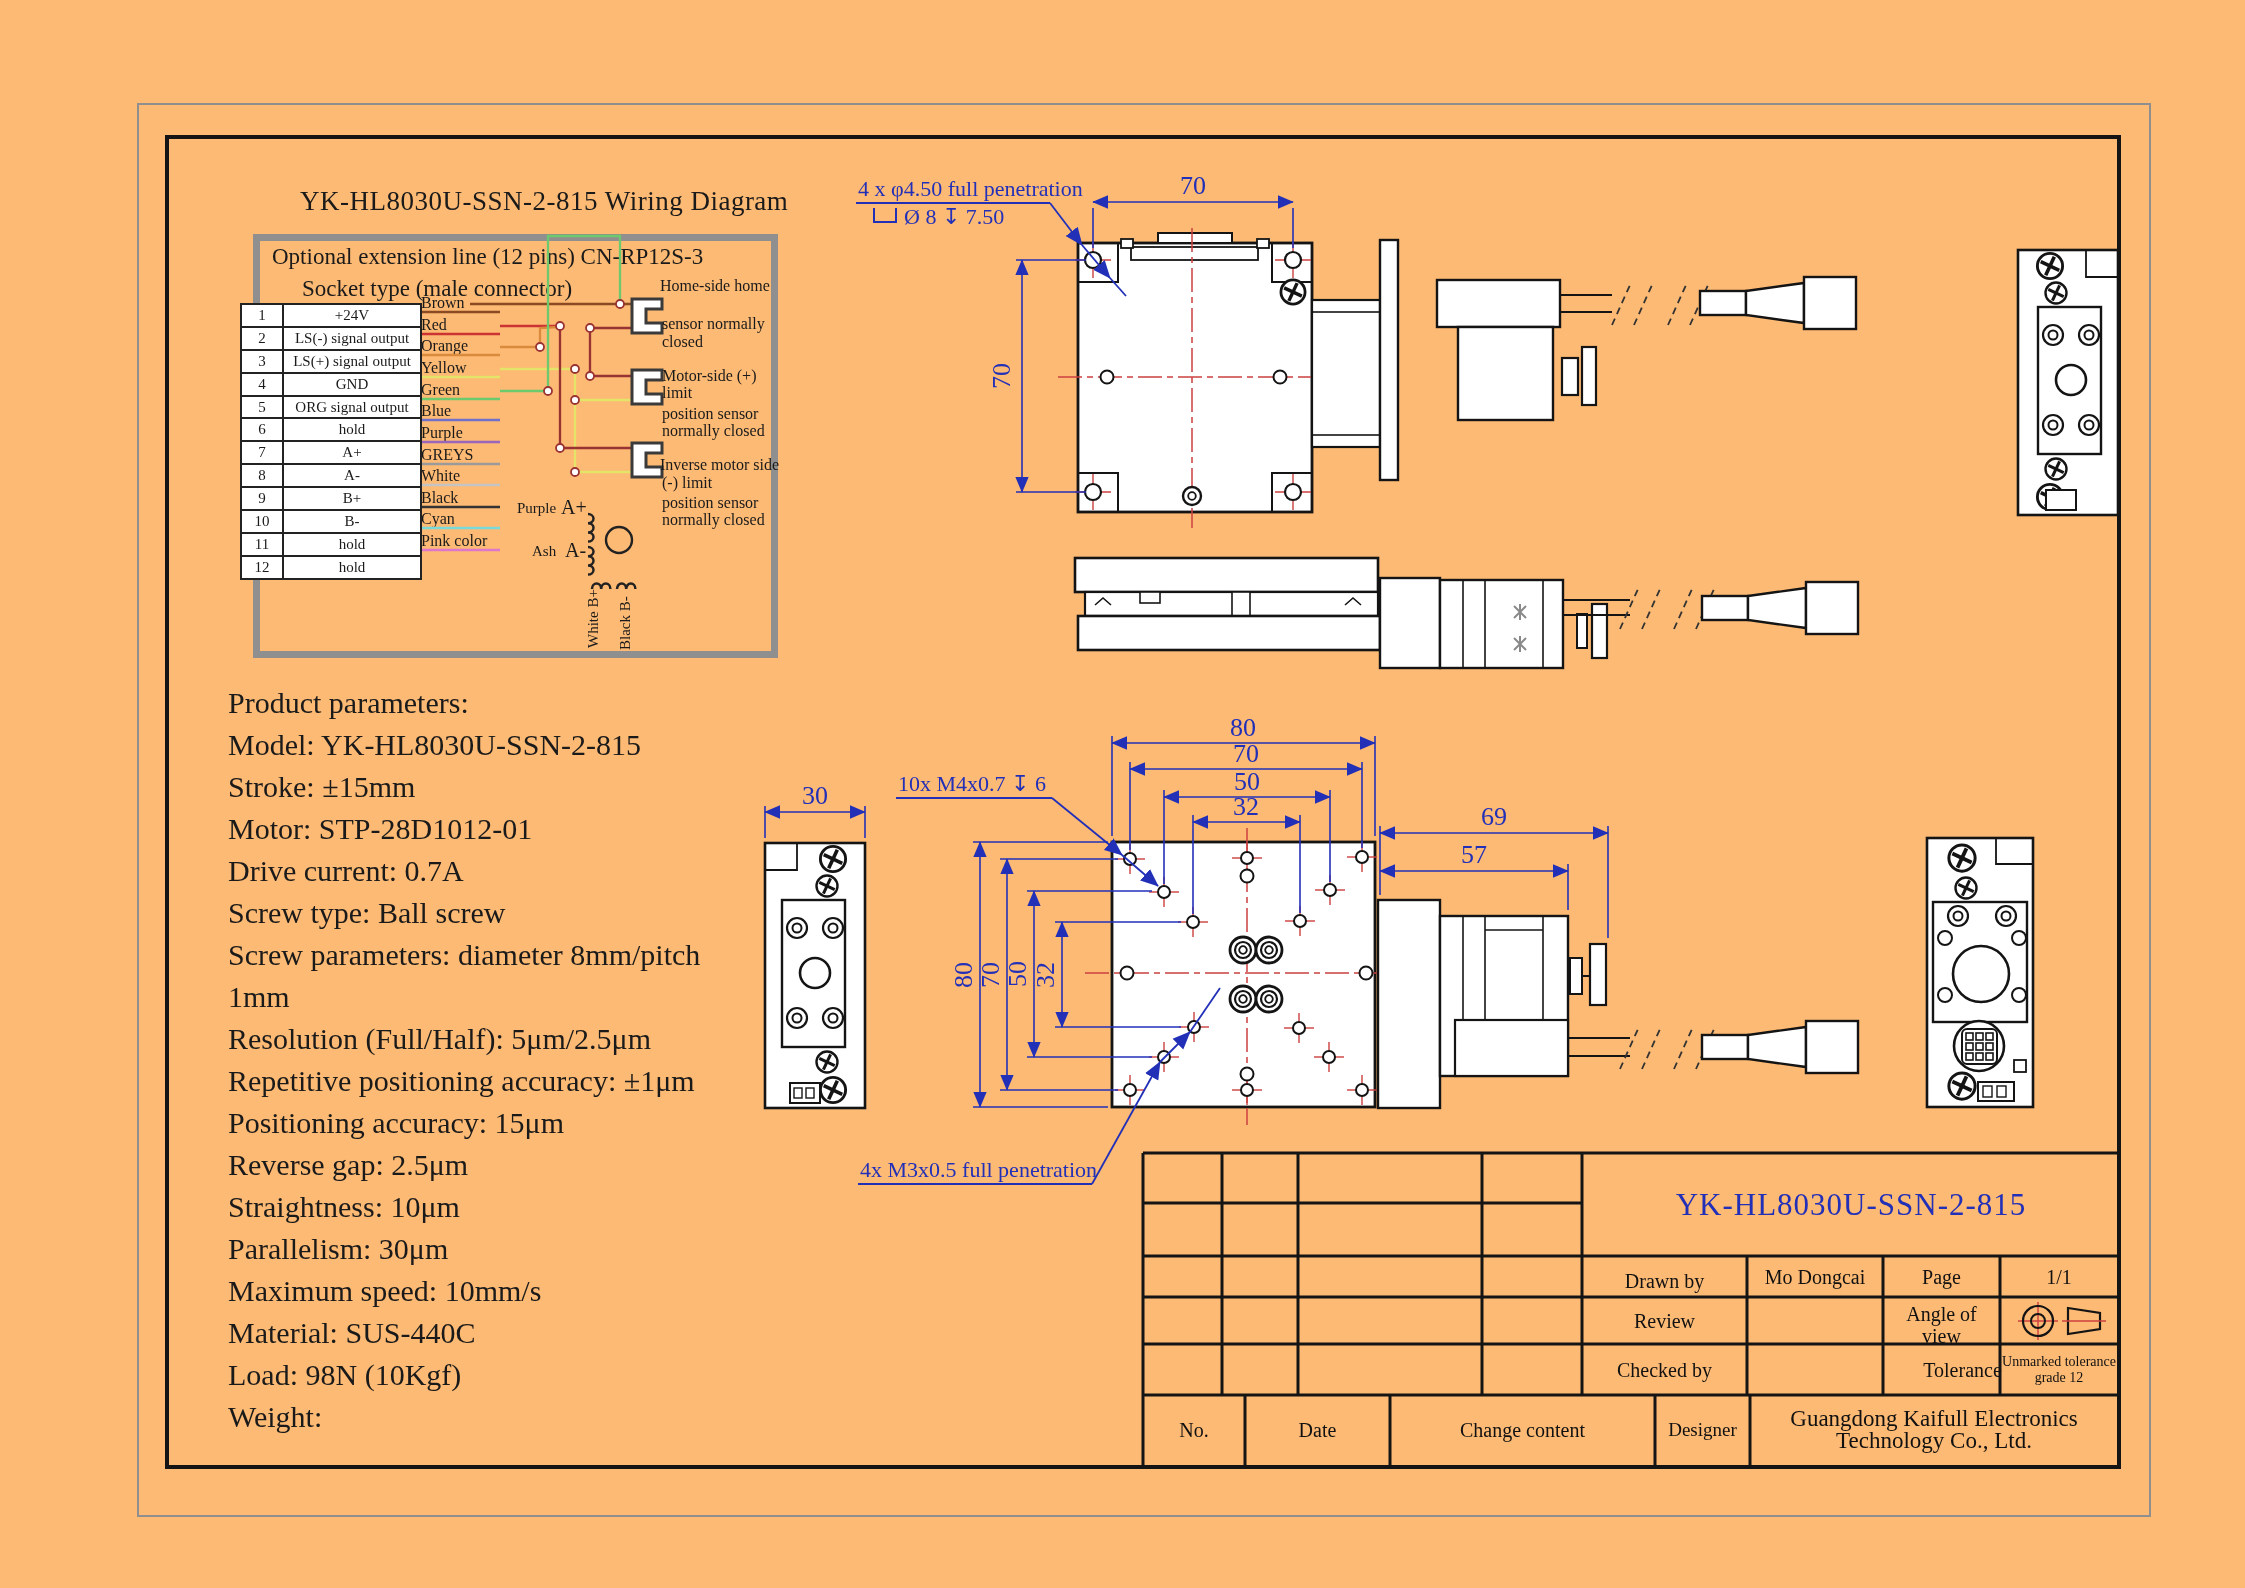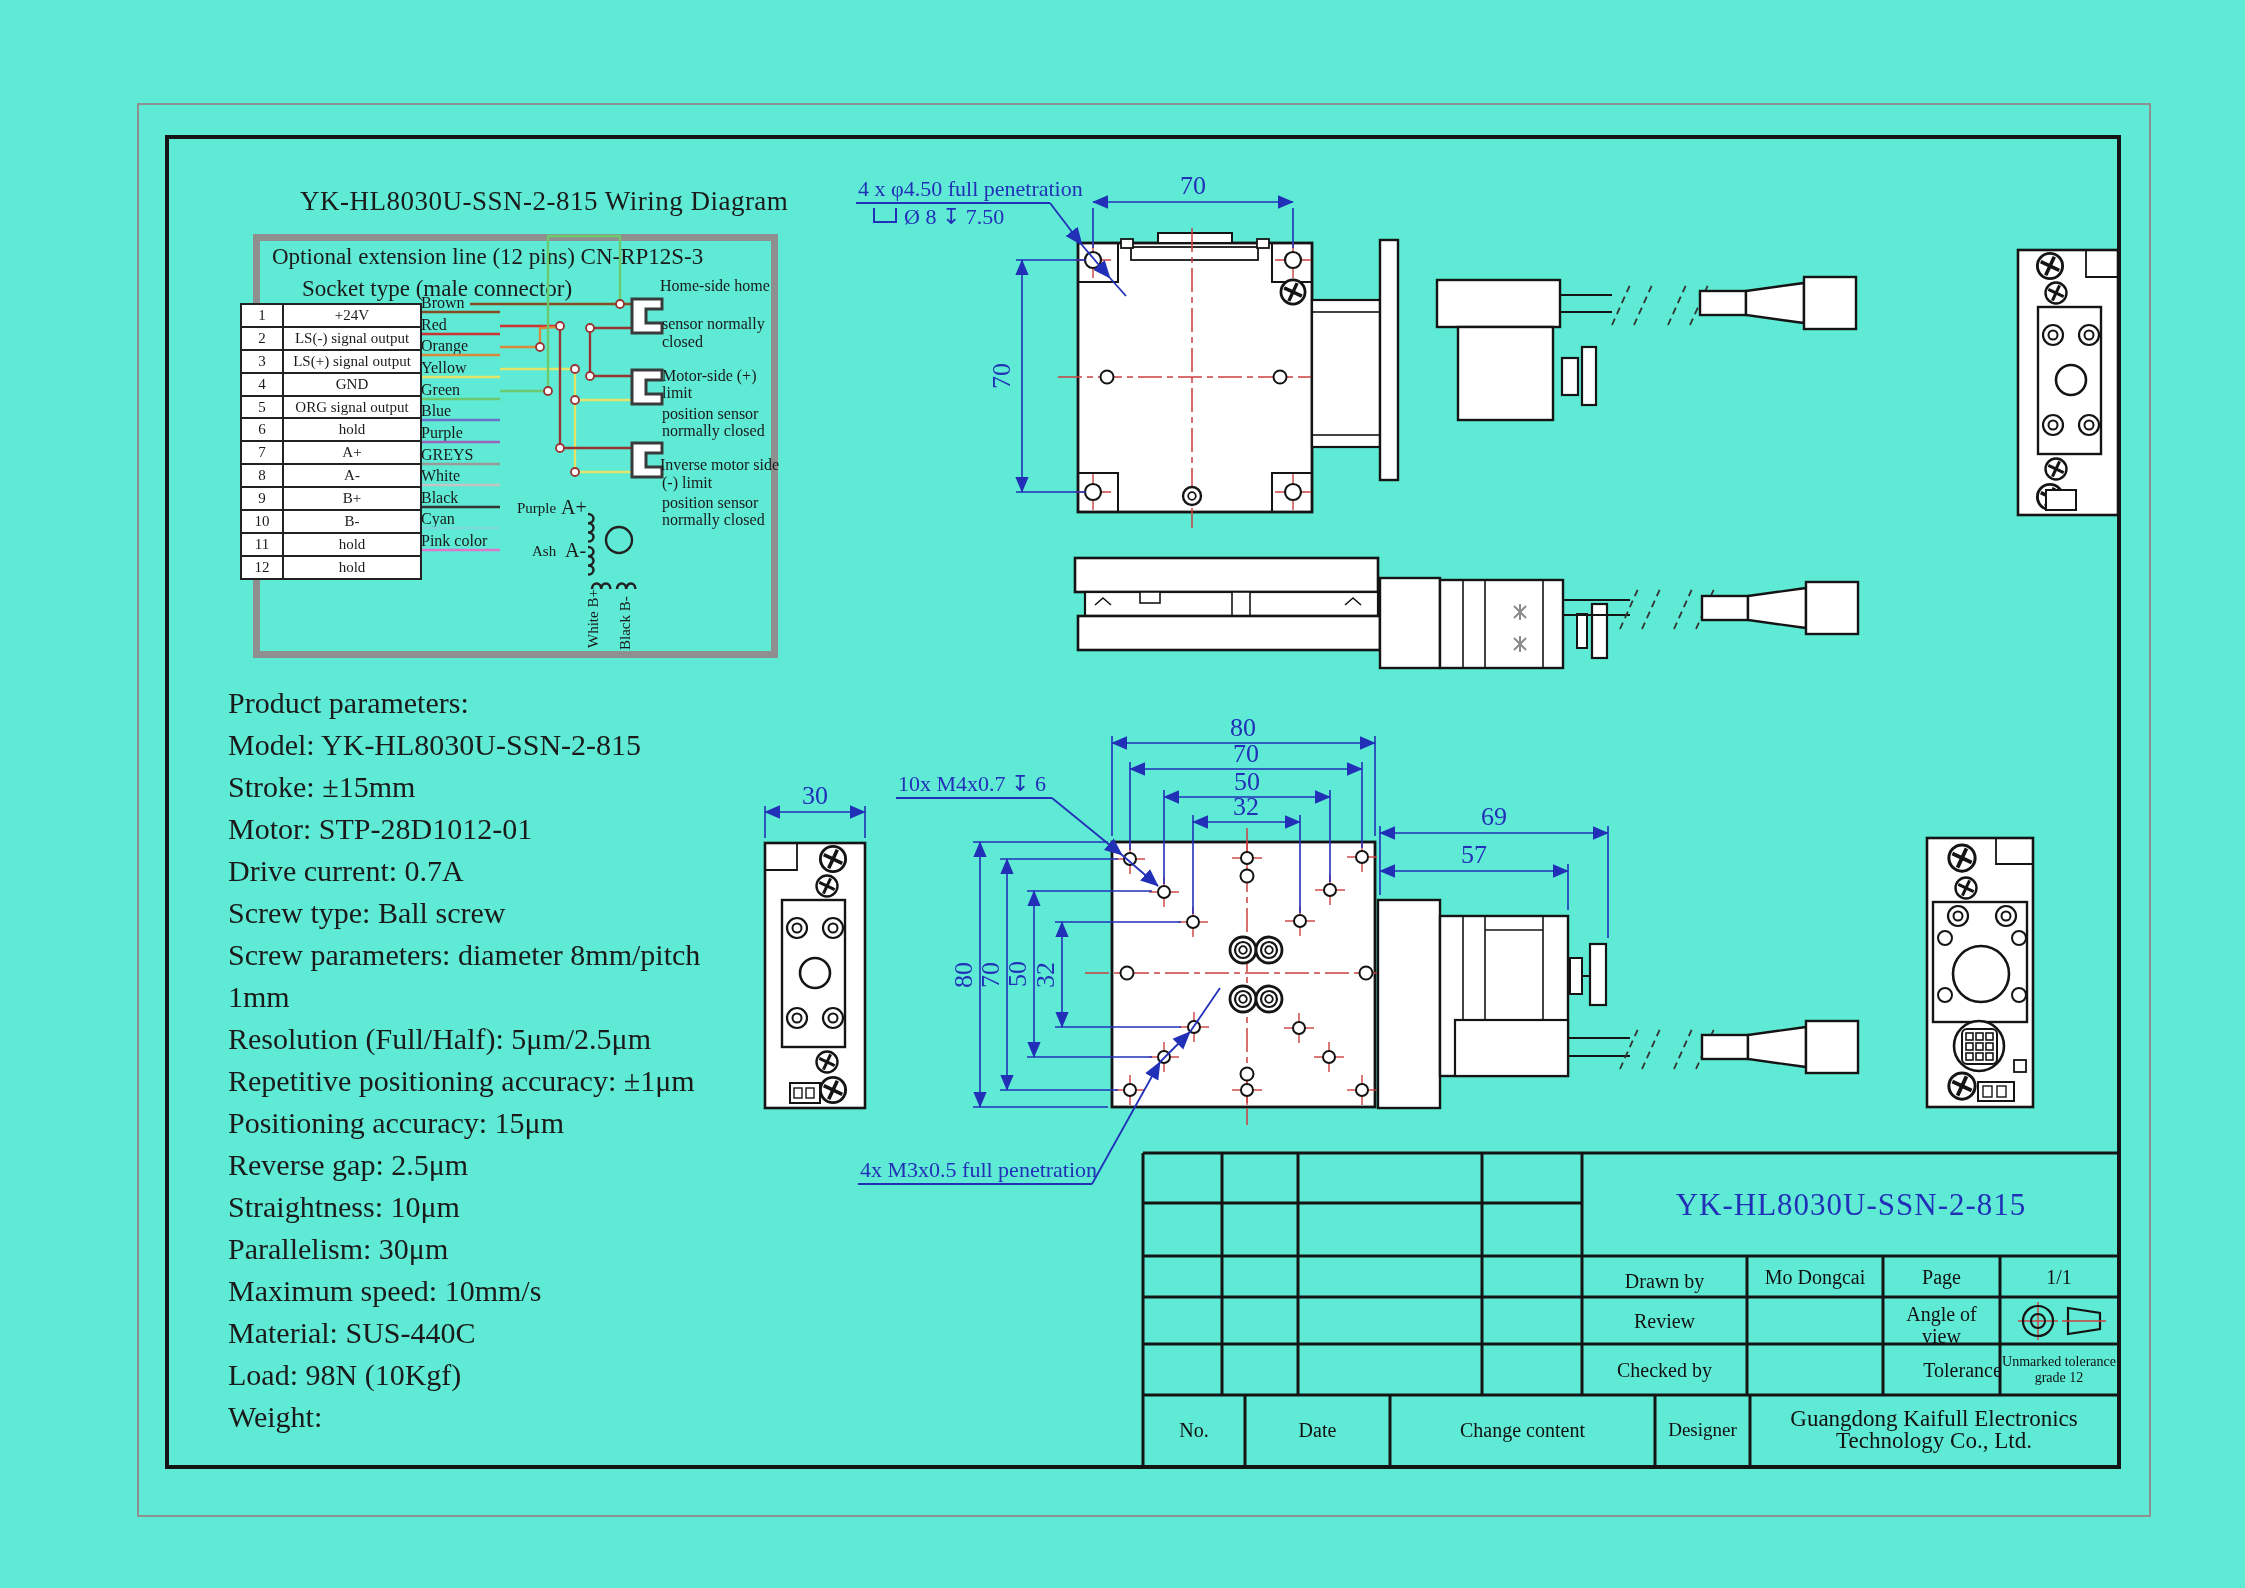--- a/index.html
+++ b/index.html
@@ -1,16 +1,16 @@
 <!DOCTYPE html>
 <html><head>
 <meta charset="utf-8">
 <style>
   html,body{margin:0;padding:0;background:#ffffff;}
-  #stage{position:relative;width:2245px;height:1588px;background:#5eead4;overflow:hidden;
+  #stage{position:relative;width:2245px;height:1588px;background:#fdba74;overflow:hidden;
          font-family:"Liberation Serif", serif; color:#1a1a1a;}
   .abs{position:absolute;}
   
   #frame-outer{left:137px;top:103px;width:2014px;height:1414px;border:2px solid #8f8f8f;box-sizing:border-box;}
   #frame-inner{left:165px;top:135px;width:1956px;height:1334px;border:4px solid #141414;box-sizing:border-box;}
   
   #wiring-title{left:300px;top:186px;font-size:27px;letter-spacing:.5px;}
   #wiring-box{left:253px;top:234px;width:525px;height:424px;border:7px solid #8f8f8f;box-sizing:border-box;background:transparent;z-index:0;}
   #wiring-note1{left:272px;top:244px;font-size:23px;}
   #wiring-note2{left:302px;top:276px;font-size:23px;}

